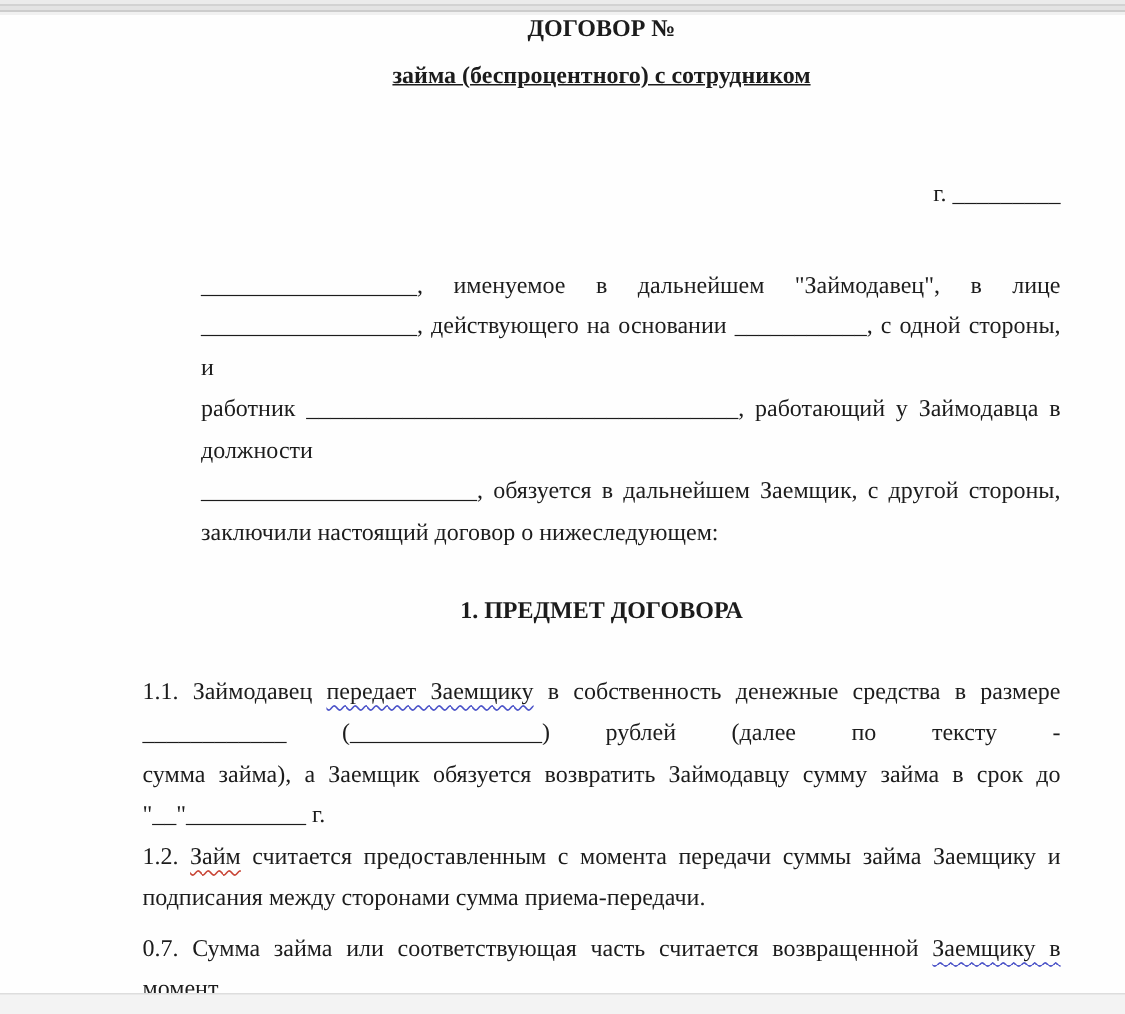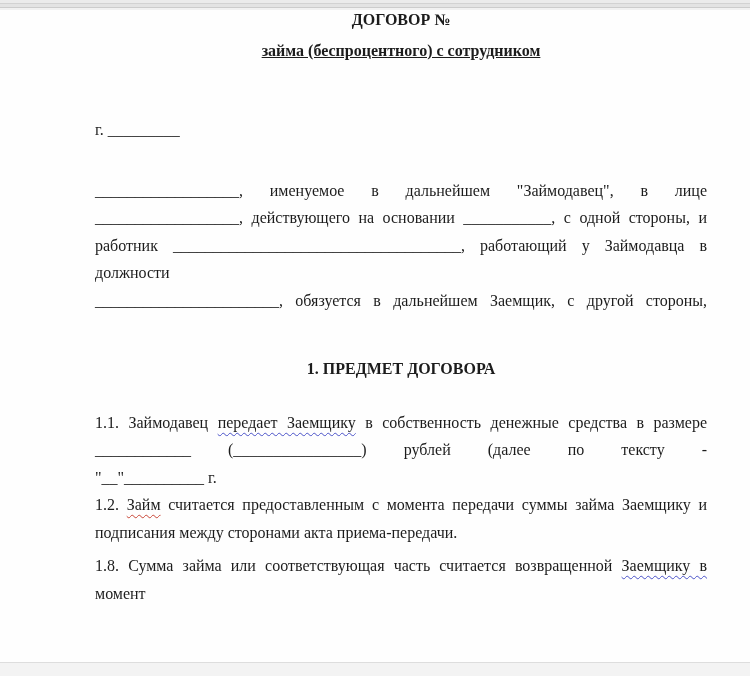--- a/index.html
+++ b/index.html
@@ -22,23 +22,23 @@
     position:absolute;left:0;right:0;top:662px;height:14px;z-index:3;
     background:#f3f3f3;border-top:1px solid #dddddd;box-sizing:border-box;
   }
   .doc{padding:6px 43px 0 95px;}
   .ln{line-height:27.5px;min-height:27.5px;}
   .j{text-align:justify;text-align-last:justify;}
   .l{text-align:left;text-align-last:left;}
   .b{font-weight:bold;}
   .c{text-align:center;text-align-last:center;}
   .t2{margin-top:3px;text-decoration:underline;}
-  .daterow{display:flex;justify-content:flex-start;margin-top:52px;}
-  .intro{margin-top:33px;}
-  .heading{margin-top:41px;}
+  .daterow{display:flex;justify-content:flex-end;margin-top:52px;}
+  .intro{margin-top:33px;margin-left:39px;}
+  .heading{margin-top:25px;}
   .p11{margin-top:26px;}
   .p12{margin-top:0;font-family:Liberation Serif, serif;}
   .p13{margin-top:6px;}
   .wavy-blue{
     text-decoration-line:underline;text-decoration-style:wavy;
     text-decoration-color:var(--wavy-blue,#4a52c8);
     text-decoration-thickness:1px;text-underline-offset:4px;
   }
   .wavy-red{
     text-decoration-line:underline;text-decoration-style:wavy;
@@ -58,36 +58,38 @@
 
     <div class="daterow">
       <div class="ln l"><span>г. _________</span></div>
     </div>
 
     <div class="intro">
       <div class="ln j"><span>__________________, именуемое в дальнейшем "Займодавец", в лице</span></div>
       <div class="ln j"><span>__________________, действующего на основании ___________, с одной стороны, и</span></div>
       <div class="ln j"><span>работник ____________________________________, работающий у Займодавца в должности</span></div>
       <div class="ln j"><span>_______________________, обязуется в дальнейшем Заемщик, с другой стороны,</span></div>
+      <div class="ln l"><span>заключили настоящий договор о нижеследующем:</span></div>
     </div>
 
     <div class="ln b c heading">1. ПРЕДМЕТ ДОГОВОРА</div>
 
     <div class="p11">
       <div class="ln j"><span>1.1. Займодавец </span><span class="wavy-blue">передает Заемщику</span><span> в собственность денежные средства в размере</span></div>
       <div class="ln j"><span>____________ (________________) рублей (далее по тексту -</span></div>
+      <div class="ln j"><span>сумма займа), а Заемщик обязуется возвратить Займодавцу сумму займа в срок до</span></div>
       <div class="ln l"><span>"__"__________ г.</span></div>
     </div>
 
 
     <div class="p12">
       <div class="ln j"><span>1.2. </span><span class="wavy-red">Займ</span><span> считается предоставленным с момента передачи суммы займа Заемщику и</span></div>
-      <div class="ln l"><span>подписания между сторонами акта приема-передачи.</span></div>
+      <div class="ln l"><span>подписания между сторонами сумма приема-передачи.</span></div>
     </div>
 
     <div class="p13">
-      <div class="ln j"><span>1.8. Сумма займа или соответствующая часть считается возвращенной </span><span class="wavy-blue">Заемщику в</span><span> момент</span></div>
+      <div class="ln j"><span>0.7. Сумма займа или соответствующая часть считается возвращенной </span><span class="wavy-blue">Заемщику в</span><span> момент</span></div>
 
     </div>
   </div>
 
   <div class="bottom-strip"></div>
 </div>
 
 </body></html>

